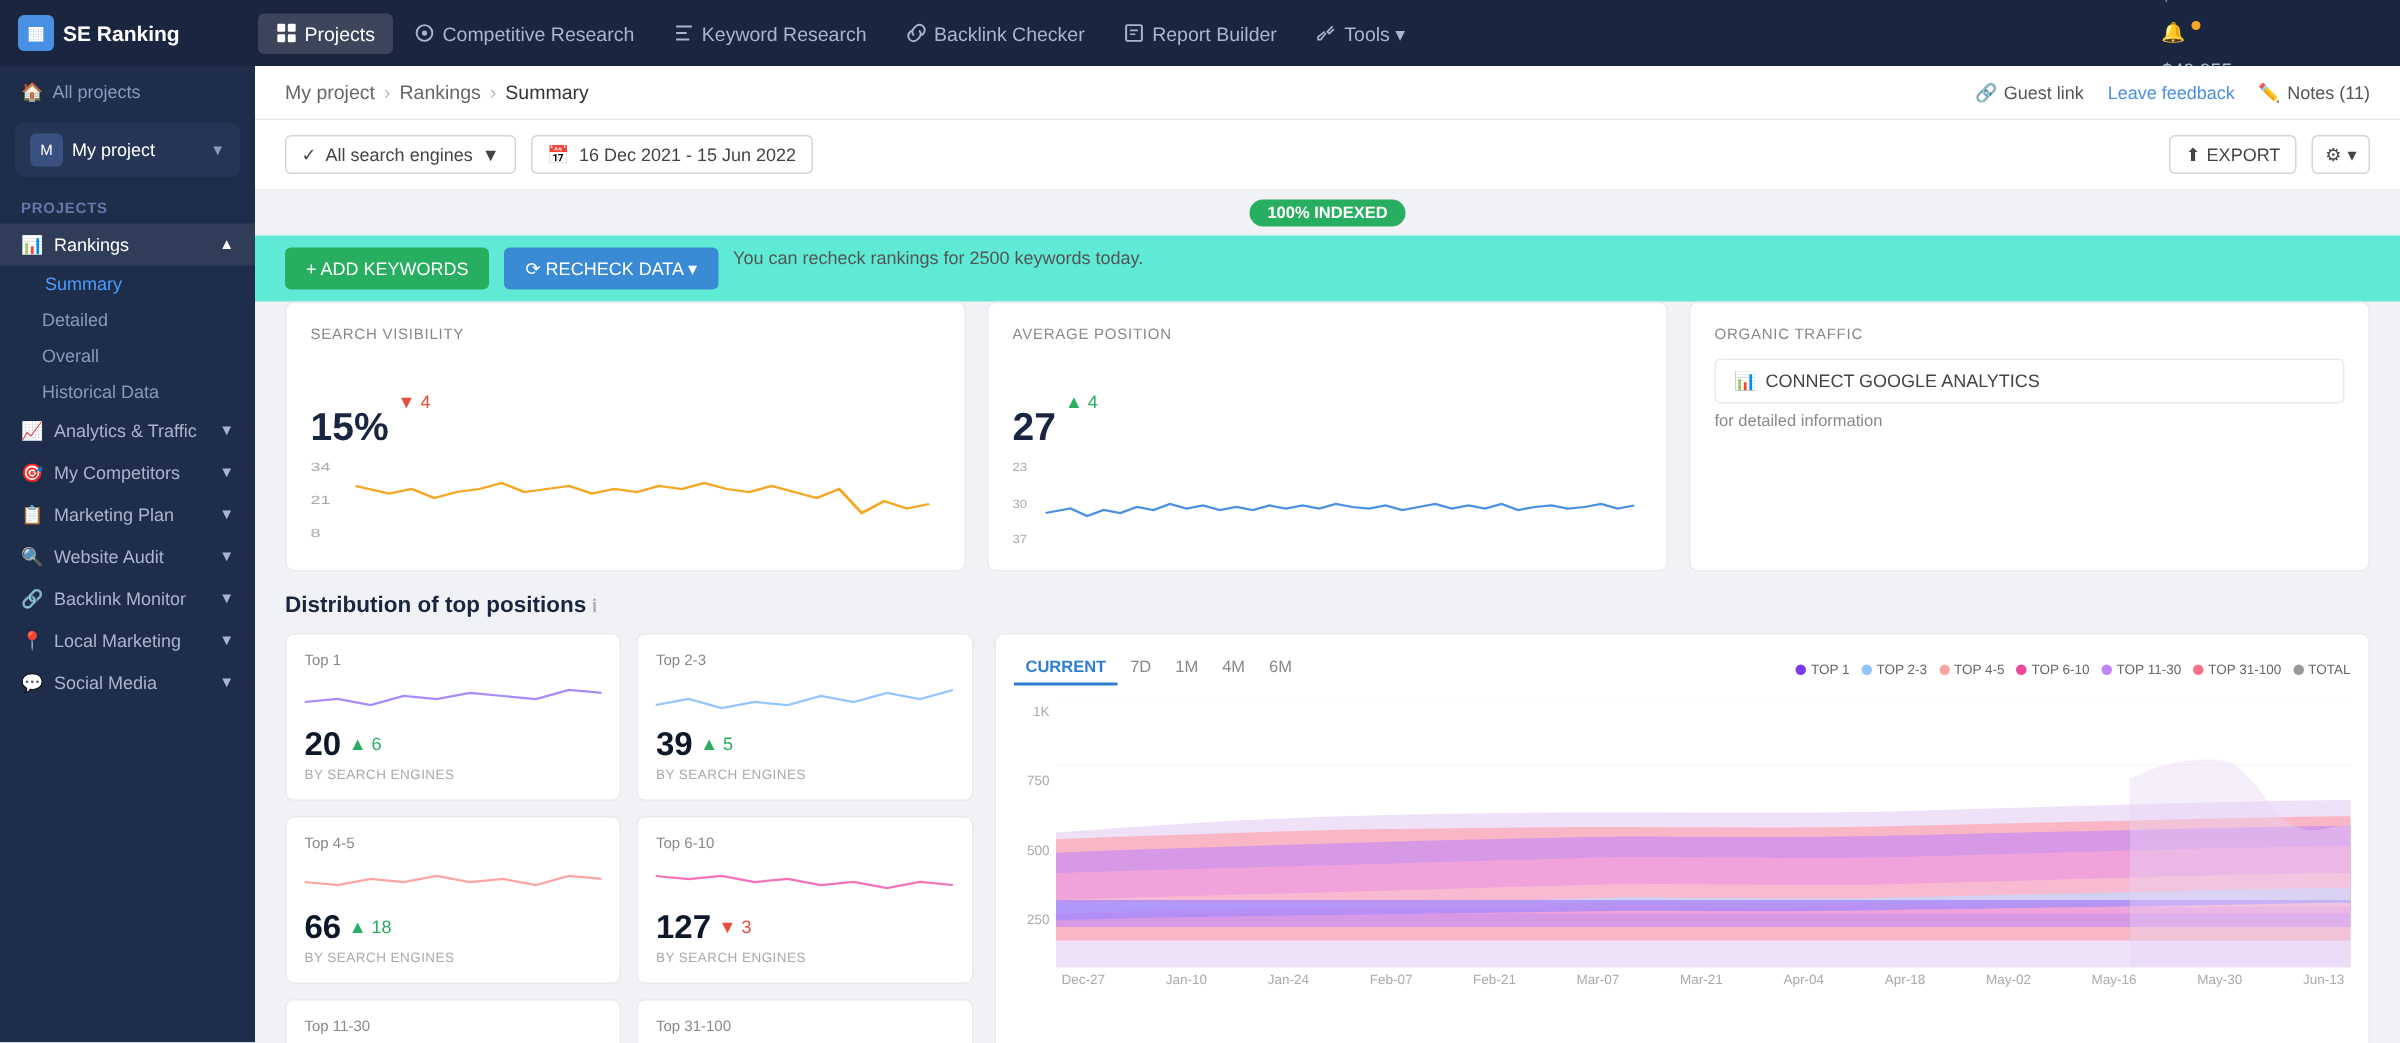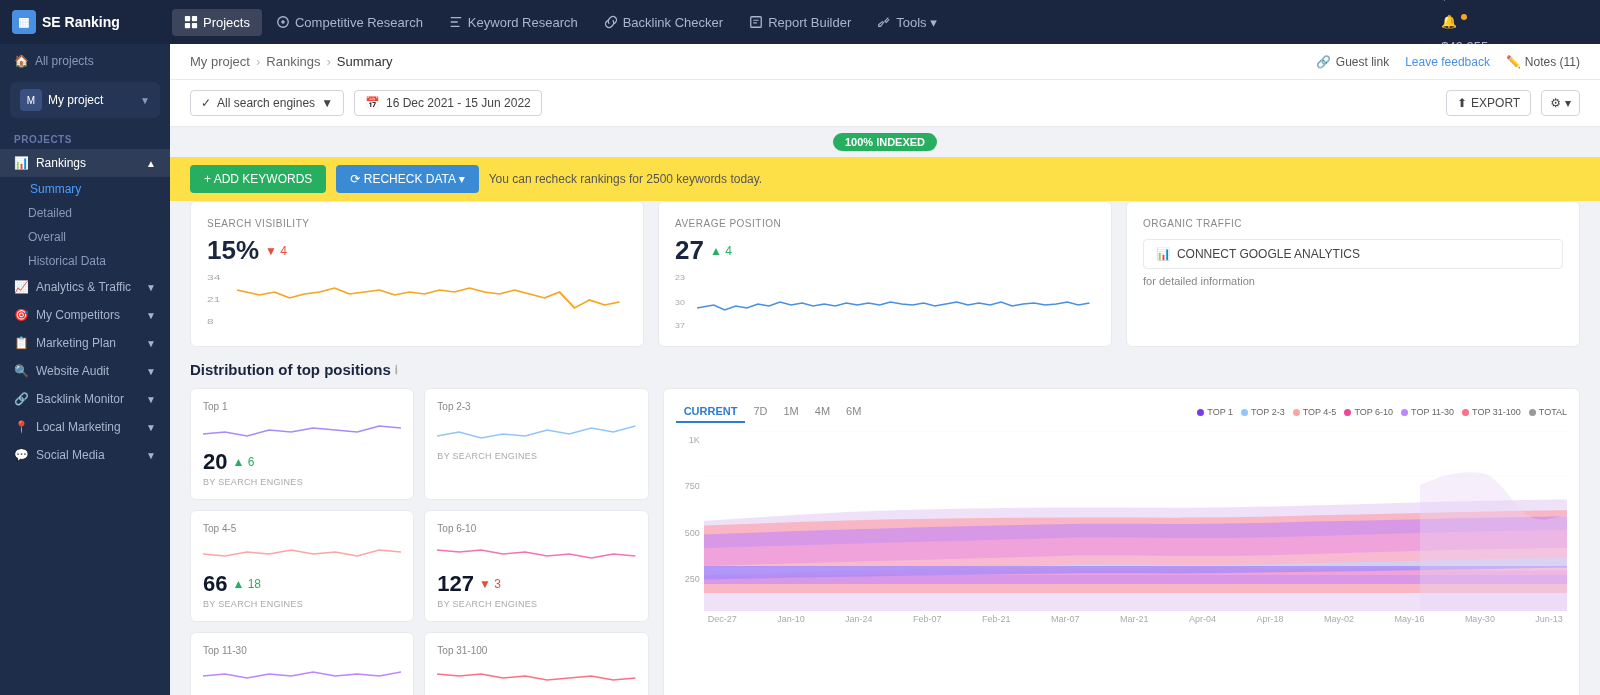--- a/index.html
+++ b/index.html
@@ -57,31 +57,31 @@
     .date-filter { display: flex; align-items: center; gap: 6px; border: 1px solid #d1d5db; border-radius: 4px; padding: 5px 10px; font-size: 12px; cursor: pointer; color: #444; }
     .toolbar-right { margin-left: auto; display: flex; align-items: center; gap: 10px; }
     .export-btn { display: flex; align-items: center; gap: 4px; border: 1px solid #d1d5db; border-radius: 4px; padding: 5px 10px; font-size: 12px; cursor: pointer; color: #444; }
     .settings-btn { display: flex; align-items: center; gap: 4px; border: 1px solid #d1d5db; border-radius: 4px; padding: 5px 8px; font-size: 12px; cursor: pointer; color: #444; }
 
     
     .index-badge { display: flex; justify-content: center; padding: 6px 0; }
     .indexed-pill { background: #27ae60; color: #fff; font-size: 11px; font-weight: 600; padding: 3px 12px; border-radius: 12px; }
 
     
-    .actions-bar { padding: 8px 20px; display: flex; align-items: center; gap: 10px; background: #fde047; }
+    .actions-bar { padding: 8px 20px; display: flex; align-items: flex-start; gap: 10px; background: #5eead4; }
     .add-keywords-btn { background: #27ae60; color: #fff; border: none; padding: 7px 14px; border-radius: 4px; font-size: 12px; font-weight: 500; cursor: pointer; display: flex; align-items: center; gap: 4px; }
     .recheck-btn { background: #3a8bd4; color: #fff; border: none; padding: 7px 14px; border-radius: 4px; font-size: 12px; font-weight: 500; cursor: pointer; display: flex; align-items: center; gap: 4px; }
     .recheck-info { color: #555; font-size: 12px; }
 
     
     .stats-row { display: grid; grid-template-columns: 1fr 1fr 1fr; gap: 14px; padding: 0 20px 14px; }
     .stat-card { background: #fff; border-radius: 6px; padding: 16px; border: 1px solid #e8eaed; }
     .stat-label { font-size: 10px; color: #888; text-transform: uppercase; letter-spacing: 0.5px; margin-bottom: 6px; }
     .stat-value-row { display: flex; align-items: center; gap: 6px; margin-bottom: 4px; }
-    .stat-value { font-size: 26px; font-weight: 700; color: #1a2540; }
+    .stat-value { font-size: 26px; font-weight: 700; color: #1a2540; margin-top: 34px; }
     .stat-delta { font-size: 12px; font-weight: 500; }
     .delta-up { color: #27ae60; }
     .delta-down { color: #e74c3c; }
     .stat-chart { height: 60px; position: relative; }
     .connect-ga-btn { display: flex; align-items: center; gap: 6px; border: 1px solid #e8eaed; border-radius: 4px; padding: 7px 12px; font-size: 12px; cursor: pointer; color: #444; margin-top: 10px; }
     .ga-icon { color: #f5a623; }
 
     
     .dist-section { padding: 0 20px 14px; }
     .dist-title { font-size: 15px; font-weight: 600; color: #1a2540; margin-bottom: 10px; display: flex; align-items: center; gap: 4px; }
@@ -356,20 +356,24 @@
             <div class="dist-card-sub">BY SEARCH ENGINES</div>
           </div>
 
           <div class="dist-card">
             <div class="dist-card-label">Top 2-3</div>
             <div style="height:35px;">
               <svg viewBox="0 0 180 35" preserveAspectRatio="none" style="width:100%;height:100%;">
                 <polyline fill="none" stroke="#93c5fd" stroke-width="1.5" points="0,22 20,18 40,24 60,20 80,22 100,16 120,20 140,14 160,18 180,12"></polyline>
               </svg>
             </div>
+            <div class="dist-card-value-row">
+              <span class="dist-card-value">39</span>
+              <span class="stat-delta delta-up">▲ 5</span>
+            </div>
             <div class="dist-card-sub">BY SEARCH ENGINES</div>
           </div>
 
           <div class="dist-card">
             <div class="dist-card-label">Top 4-5</div>
             <div style="height:35px;">
               <svg viewBox="0 0 180 35" preserveAspectRatio="none" style="width:100%;height:100%;">
                 <polyline fill="none" stroke="#fca5a5" stroke-width="1.5" points="0,18 20,20 40,16 60,18 80,14 100,18 120,16 140,20 160,14 180,16"></polyline>
               </svg>
             </div>

